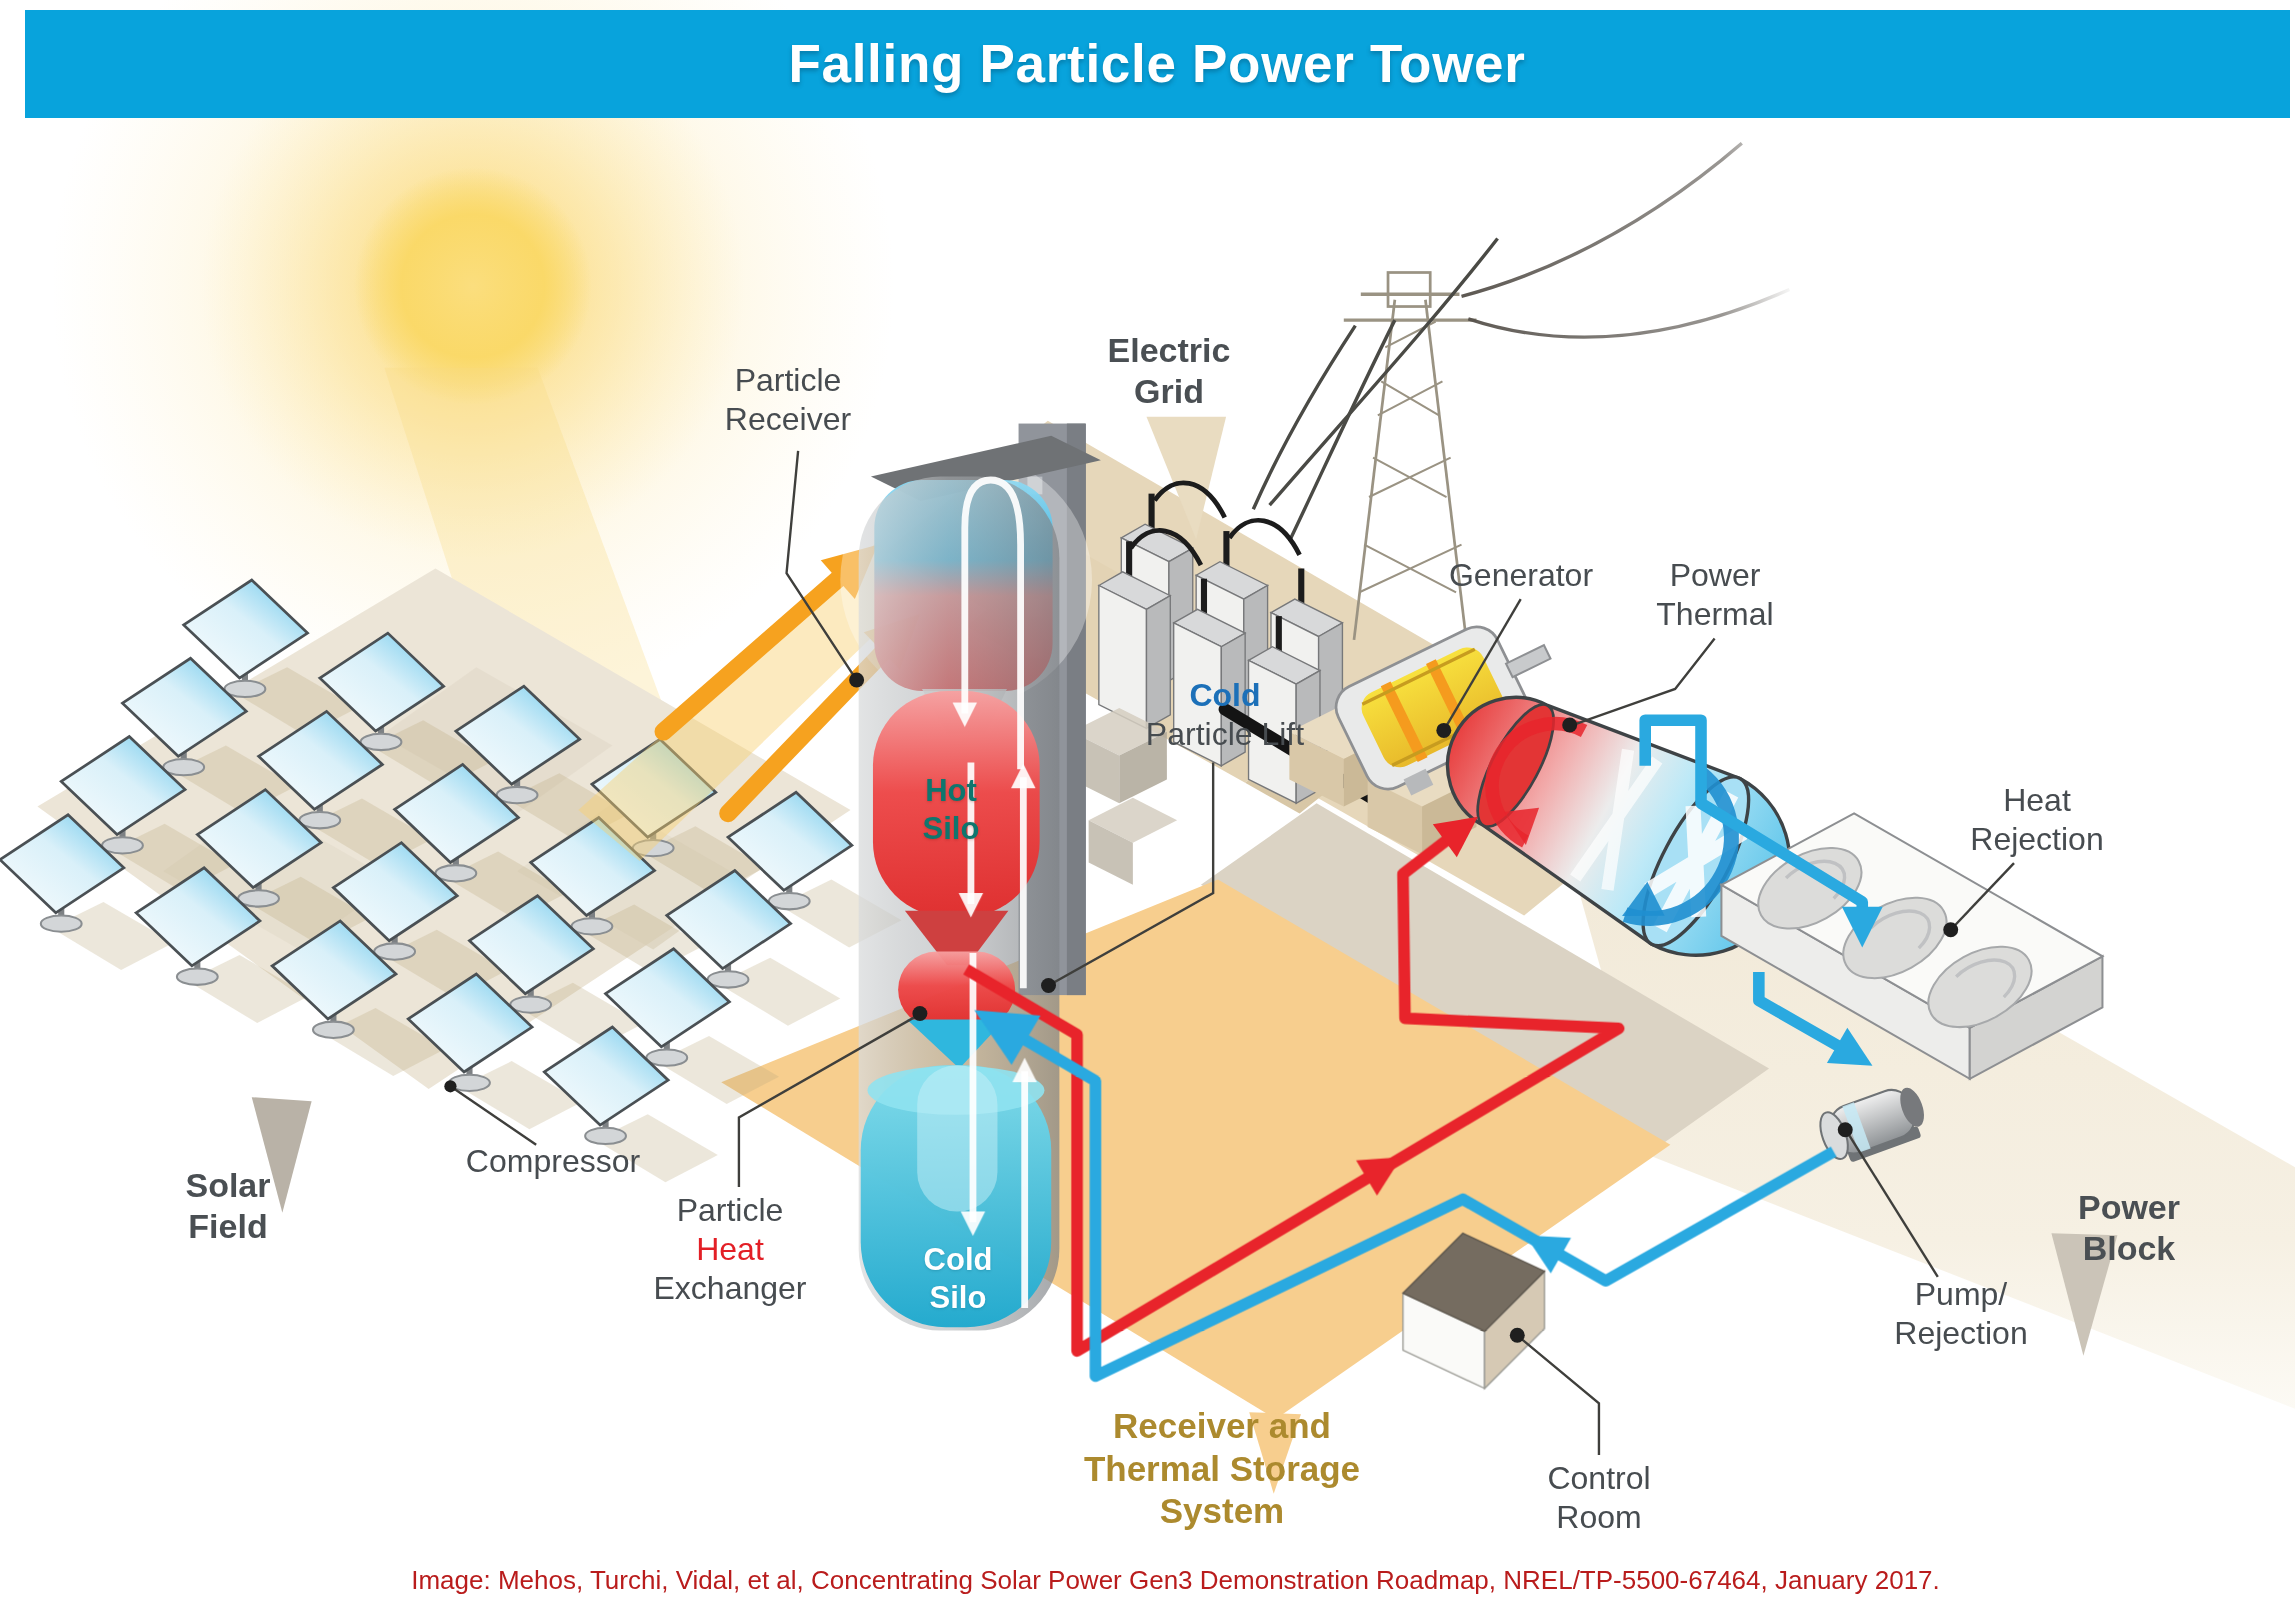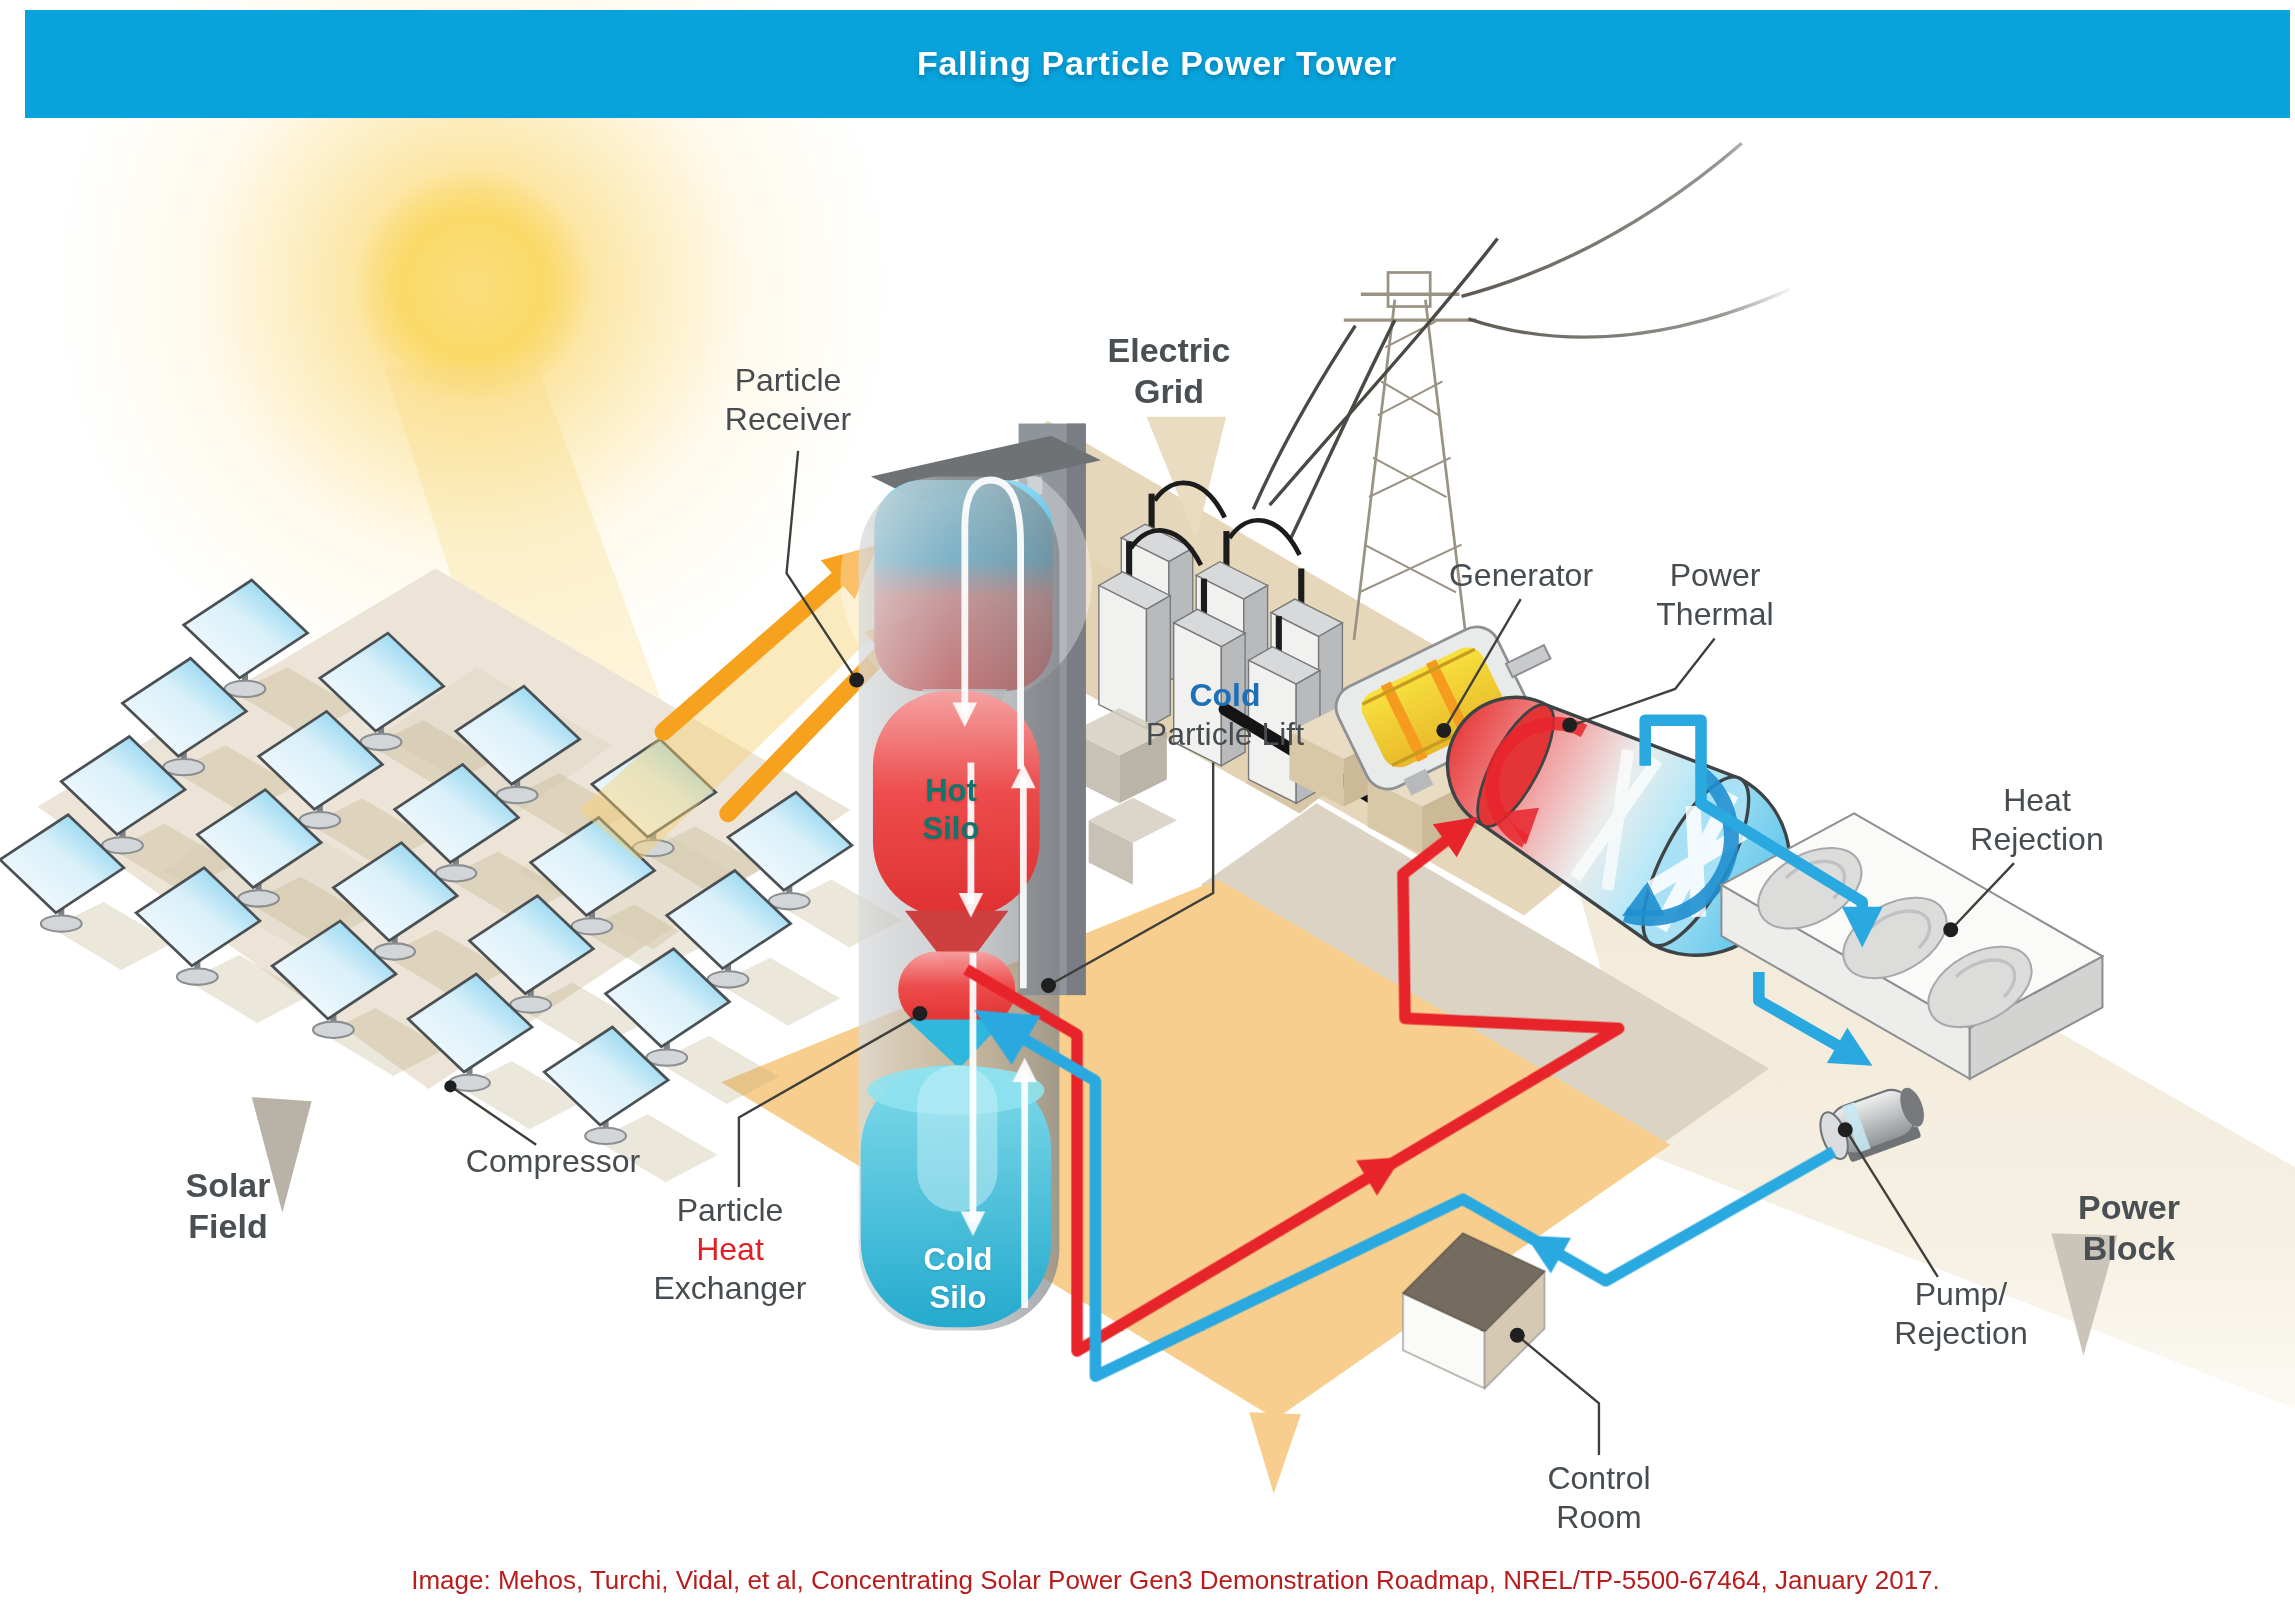--- a/index.html
+++ b/index.html
@@ -1,21 +1,21 @@
 <!DOCTYPE html>
 <html style="font-size:11px"><head>
 <meta charset="utf-8">
 <style>
   html,body{margin:0;padding:0;background:#ffffff;}
   #stage{position:relative;width:2295px;height:1618px;background:#ffffff;overflow:hidden;
          font-family:"Liberation Sans", sans-serif;}
   #scene{position:absolute;left:0;top:0;width:2295px;height:1618px;}
   .titlebar{position:absolute;left:24.5px;top:9.5px;width:2265px;height:108px;background:#08A3DC;
             display:flex;align-items:center;justify-content:center;}
-  .titlebar span{color:#ffffff;font-size:34px;font-weight:600;letter-spacing:0.7px;
+  .titlebar span{color:#ffffff;font-size:53px;font-weight:600;letter-spacing:0.7px;
                  text-shadow:0 2.7px 4.1px rgba(0,60,90,.35);}
   .lbl{position:absolute;transform:translateX(-50%);text-align:center;color:#474C50;
        font-size:32px;font-weight:500;line-height:1.22;white-space:nowrap;}
   .lbl.bold{font-weight:700;font-size:34px;color:#4A4F53;}
   .lbl.white{color:#0f766e;font-weight:700;font-size:31px;text-shadow:0 1.4px 2.7px rgba(120,0,0,.25);}
   .lbl.whitec{color:#ffffff;font-weight:700;font-size:31px;text-shadow:0 1.4px 2.7px rgba(0,80,100,.25);}
   .lbl.gold{color:#AC8A2E;font-weight:700;font-size:35px;}
   .lbl .cold{color:#1C70B8;font-weight:700;}
   .lbl .heat{color:#E31F26;}
   .caption{position:absolute;left:0;top:1565px;width:2295px;text-align:center;
@@ -403,17 +403,22 @@
 <div class="lbl bold" style="left:2129px;top:1187px">
   <div>Power</div>
   <div>Block</div>
 </div>
 
 <div class="lbl" style="left:1599px;top:1459px">
   <div>Control</div>
   <div>Room</div>
 </div>
 
+<div class="lbl gold" style="left:1222px;top:1405px">
+  <div>Receiver and</div>
+  <div>Thermal Storage</div>
+  <div>System</div>
+</div>
 
 <div class="caption">Image:  Mehos, Turchi, Vidal, et al,  Concentrating Solar Power Gen3 Demonstration Roadmap, NREL/TP-5500-67464, January 2017.</div>
 
 </div>
 
 
 </body></html>

